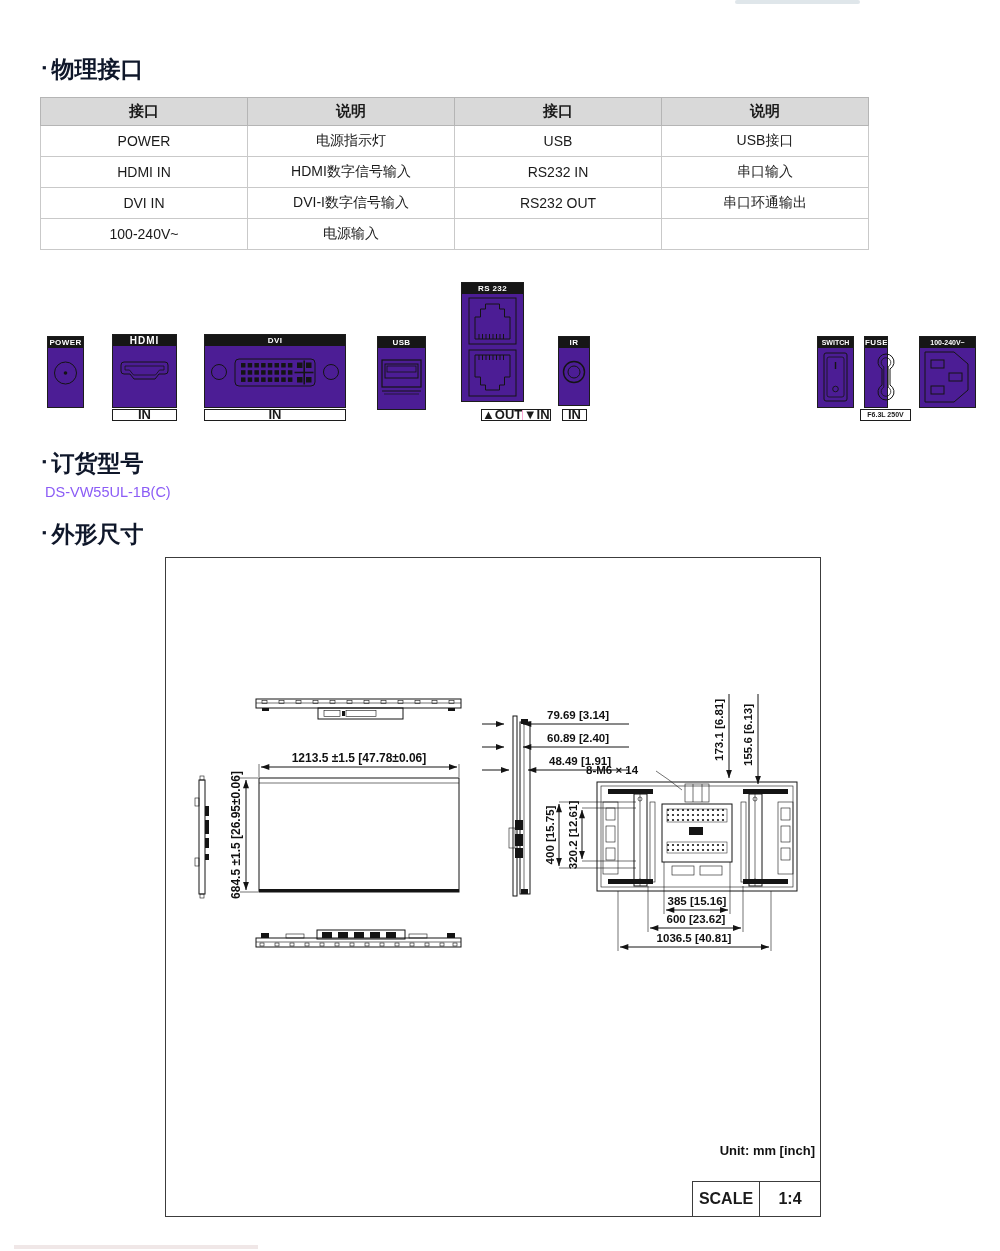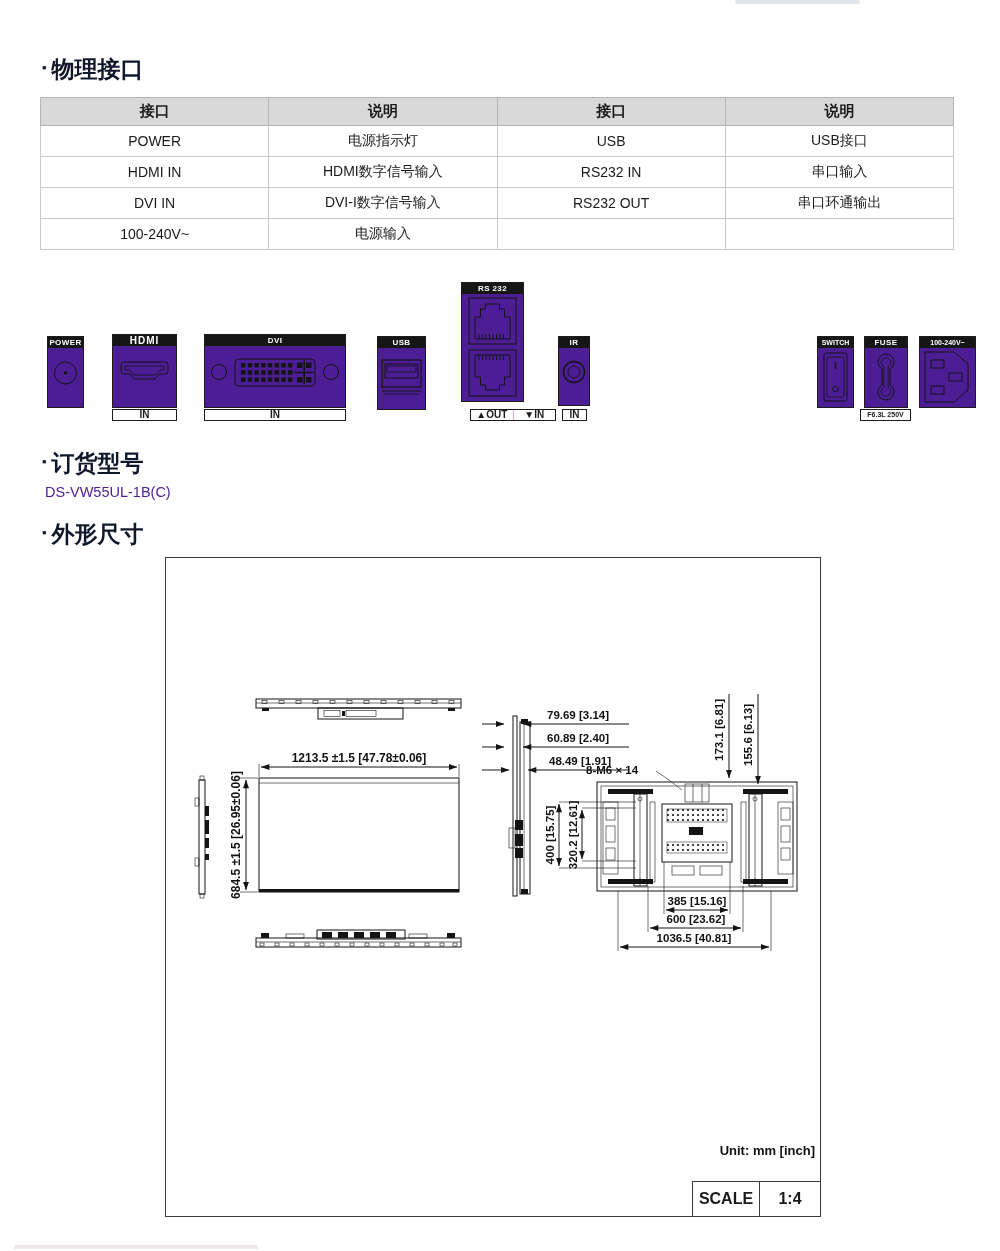--- a/index.html
+++ b/index.html
@@ -1,34 +1,34 @@
 <!DOCTYPE html>
 <html><head>
 <meta charset="utf-8">
 <style>
   html,body{margin:0;padding:0;background:#fff;}
   .page{position:relative;width:1000px;height:1251px;background:#ffffff;overflow:hidden;
         font-family:"Liberation Sans","DejaVu Sans",sans-serif;color:#1a1a1a;}
   
   .sec-title{position:absolute;font-weight:bold;font-size:23px;color:#0f172a;white-space:nowrap;}
   .sec-title .bullet{font-size:13px;vertical-align:5px;margin-right:5px;}
-  .model-text{position:absolute;font-size:14.5px;color:#4c1d95;}
-  
-  .ports-table{position:absolute;left:40px;top:97px;width:914px;border-collapse:collapse;table-layout:fixed;}
+  .model-text{position:absolute;font-size:14.5px;color:#8b5cf6;}
+  
+  .ports-table{position:absolute;left:40px;top:97px;width:829px;border-collapse:collapse;table-layout:fixed;}
   .ports-table th{background:#d9d9d9;border:1px solid #b5b5b5;height:25px;font-size:15px;font-weight:bold;text-align:center;}
   .ports-table td{border:1px solid #c9c9c9;height:28px;font-size:14px;text-align:center;vertical-align:middle;}
   
   .conn{position:absolute;border:1px solid #1c1c1c;background:#4c1d95;box-sizing:border-box;}
   .conn-h{background:#161616;color:#fff;font-weight:bold;text-align:center;font-size:8px;
           height:11px;line-height:11px;letter-spacing:.4px;overflow:hidden;}
   .conn-h.small{font-size:7px;letter-spacing:0;}
   .conn-h.logo{font-size:10px;letter-spacing:1px;}
   .conn-svg{display:block;}
   .conn-f{position:absolute;border:1px solid #1c1c1c;background:#fff;box-sizing:border-box;
-          font-size:10px;font-weight:bold;text-align:center;line-height:10px;height:12px;}
+          font-size:13px;font-weight:bold;text-align:center;line-height:10px;height:12px;}
   .conn-f.split{display:flex;padding:0;}
   .conn-f.split span{flex:1;line-height:10px;}
   .conn-f.split span + span{border-left:1px solid #f9a8d4;}
   
   .frame{position:absolute;left:165px;top:557px;width:654px;height:658px;border:1px solid #3c3c3c;box-sizing:content-box;}
   .unit-note{position:absolute;right:5px;top:585px;font-size:13px;font-weight:bold;color:#111;}
   .scalebox{position:absolute;right:-1px;bottom:-1px;width:129px;height:36px;border:1px solid #3c3c3c;
             background:#fff;display:flex;box-sizing:border-box;}
   .scale-cell{display:flex;align-items:center;justify-content:center;font-weight:bold;font-size:16px;}
   .scale-cell.lbl{width:66px;border-right:1px solid #3c3c3c;}
@@ -181,21 +181,21 @@
           <line x1="20.5" y1="61" x2="20.5" y2="66"></line>
           <line x1="24" y1="61" x2="24" y2="66"></line>
           <line x1="27.5" y1="61" x2="27.5" y2="66"></line>
           <line x1="31" y1="61" x2="31" y2="66"></line>
           <line x1="34.5" y1="61" x2="34.5" y2="66"></line>
           <line x1="38" y1="61" x2="38" y2="66"></line>
           <line x1="41.5" y1="61" x2="41.5" y2="66"></line>
       </g>
     </svg>
   </div>
-  <div class="conn-f split" style="left:470px;top:409px;width:86px;">
+  <div class="conn-f split" style="left:481px;top:409px;width:70px;">
     <span>▲OUT</span>
       <span>▼IN</span>
   </div>
 
   <div class="conn" style="left:558px;top:336px;width:32px;height:70px;">
     <div class="conn-h">IR</div>
     <svg class="conn-svg" width="30" height="57" viewBox="0 0 30 57">
       <circle cx="15" cy="24" r="10.5" stroke="#141414" stroke-width="1.4" fill="none"></circle>
       <circle cx="15" cy="24" r="6" stroke="#141414" fill="none"></circle>
     </svg>
@@ -205,21 +205,21 @@
   <div class="conn" style="left:817px;top:336px;width:37px;height:72px;">
     <div class="conn-h small">SWITCH</div>
     <svg class="conn-svg" width="35" height="59" viewBox="0 0 35 59">
       <rect x="6" y="5" width="23" height="48" rx="2" stroke="#141414" fill="none"></rect>
       <rect x="9" y="9" width="17" height="40" rx="2" stroke="#141414" stroke-width=".8" fill="none"></rect>
       <line x1="17.5" y1="14" x2="17.5" y2="21" stroke="#141414" stroke-width="1.4"></line>
       <circle cx="17.5" cy="41" r="2.8" stroke="#141414" stroke-width=".9" fill="none"></circle>
     </svg>
   </div>
 
-  <div class="conn" style="left:864px;top:336px;width:44px;height:72px;">
+  <div class="conn" style="left:864px;top:336px;width:24px;height:72px;">
     <div class="conn-h">FUSE</div>
     <svg class="conn-svg" width="42" height="59" viewBox="0 0 42 59">
       <g transform="translate(21,29)">
         <path d="M-4,-8.07 A8,8 0 1 1 4,-8.07 L4,8.07 A8,8 0 1 1 -4,8.07 Z" stroke="#141414" fill="none"></path>
         <path d="M-2.2,-10.23 A4.8,4.8 0 1 1 2.2,-10.23 L2.2,10.23 A4.8,4.8 0 1 1 -2.2,10.23 Z" stroke="#141414" stroke-width=".8" fill="none"></path>
       </g>
     </svg>
   </div>
   <div class="conn-f" style="left:860px;top:409px;width:51px;font-size:7px;">F6.3L 250V</div>
 

